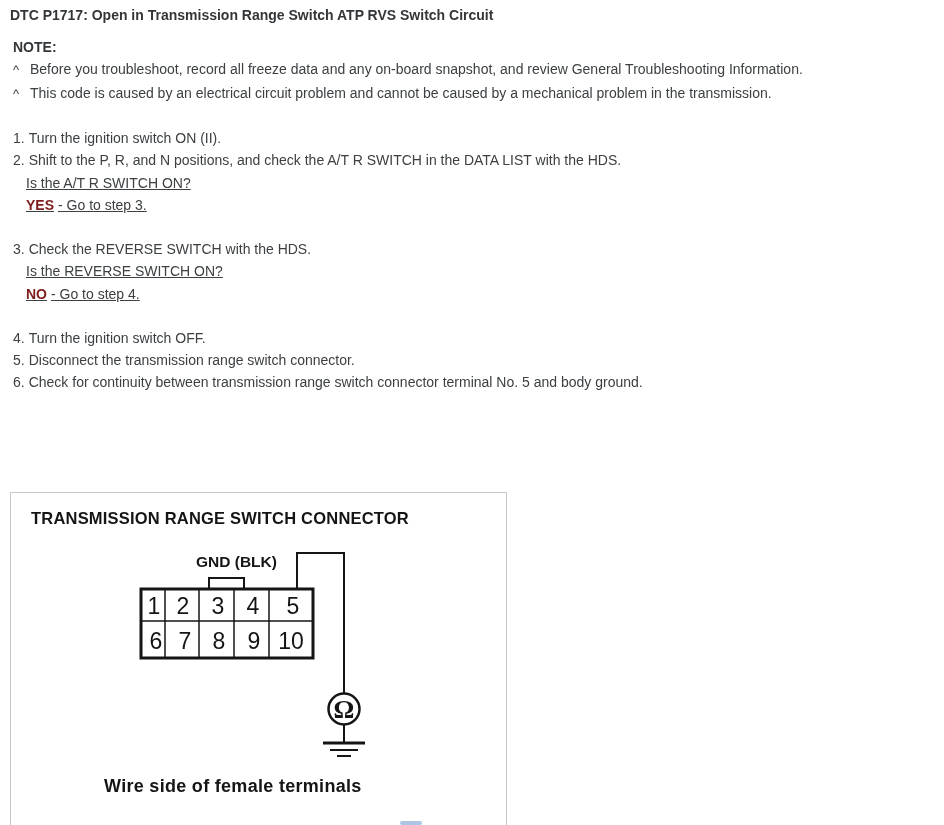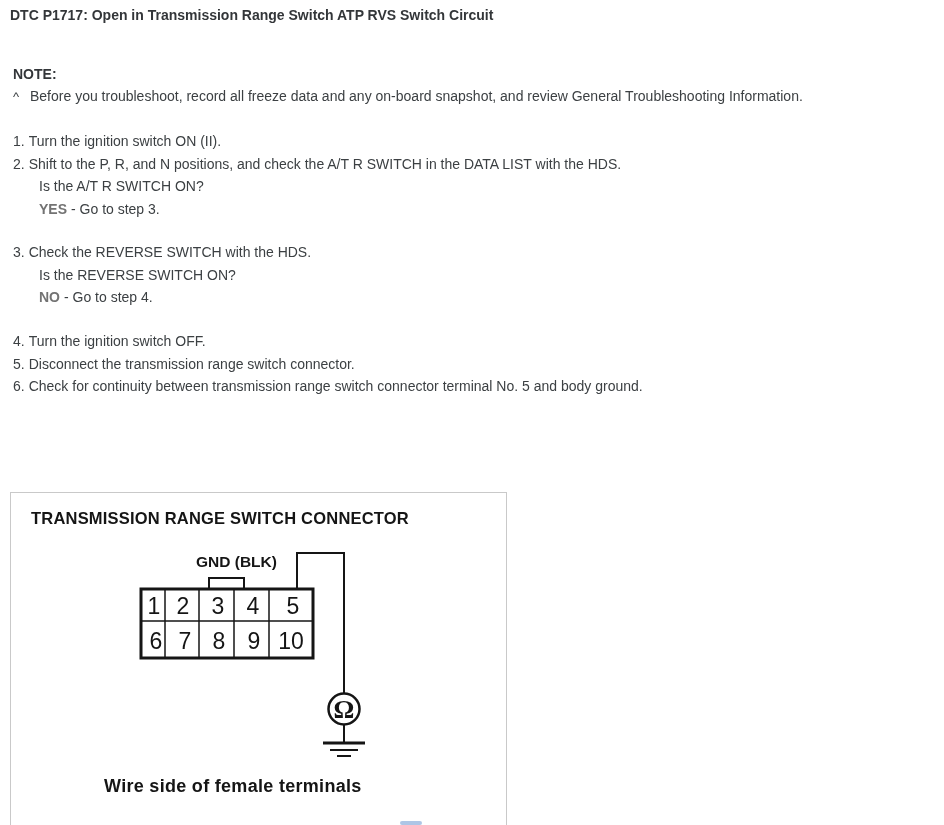--- a/index.html
+++ b/index.html
@@ -14,31 +14,31 @@
   }
   .doc { padding: 4px 1px 0 13px; }
   .page-title {
     font-size: 14px;
     font-weight: 700;
     color: #333639;
     line-height: 22px;
     margin-left: -3px;
   }
   .line { line-height: 22.4px; }
-  .note-section { margin-top: 37px; }
+  .note-section { margin-top: 10px; }
   .note-label { font-weight: 700; color: #333639; }
   .bullet-line .caret {
     display: inline-block;
     width: 17px;
     font-size: 13px;
   }
   .step-group { margin-top: 21.5px; }
   .step-num { margin-right: 4px; }
-  .sub-line { margin-left: 26px; }
-  .verdict-label { font-weight: 700; color: #737373; margin-right: 4px; }
+  .sub-line { margin-left: 13px; text-decoration: underline; }
+  .verdict-label { font-weight: 700; color: #7f1d1d; margin-right: 4px; }
   .diagram-box {
     position: absolute;
     left: 10px; top: 492px;
     width: 497px; height: 391px;
     border: 1px solid #c9c9c9;
     background: #ffffff;
   }
   .diagram-box svg { display: block; }
   .artifact {
     position: absolute;
@@ -52,20 +52,21 @@
 </head>
 <body>
 
 <div class="doc">
 
   <div class="page-title">DTC P1717: Open in Transmission Range Switch ATP RVS Switch Circuit</div>
 
   <div class="note-section">
     <div class="line note-label">NOTE:</div>
     <div class="line bullet-line"><span class="caret">^</span><span>Before you troubleshoot, record all freeze data and any on-board snapshot, and review General Troubleshooting Information.</span></div>
+    <div class="line bullet-line"><span class="caret">^</span><span>This code is caused by an electrical circuit problem and cannot be caused by a mechanical problem in the transmission.</span></div>
   </div>
 
   <div class="step-group">
     <div class="line"><span class="step-num">1.</span><span>Turn the ignition switch ON (II).</span></div>
     <div class="line"><span class="step-num">2.</span><span>Shift to the P, R, and N positions, and check the A/T R SWITCH in the DATA LIST with the HDS.</span></div>
     <div class="line sub-line">Is the A/T R SWITCH ON?</div>
     <div class="line sub-line"><span class="verdict-label">YES</span><span>- Go to step 3.</span></div>
   </div>
 
   <div class="step-group">

